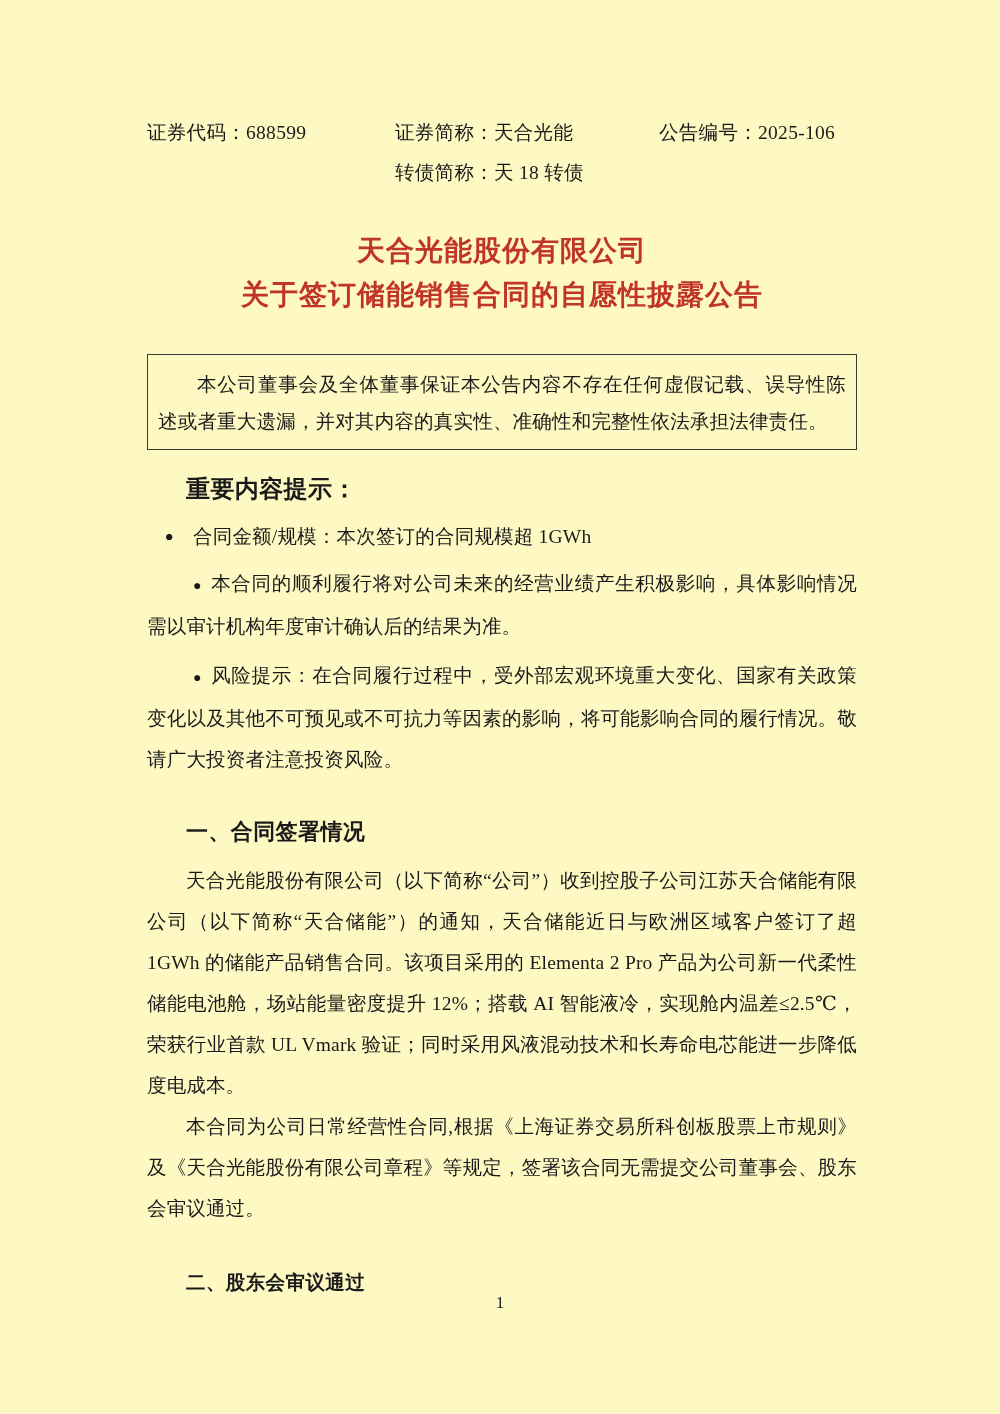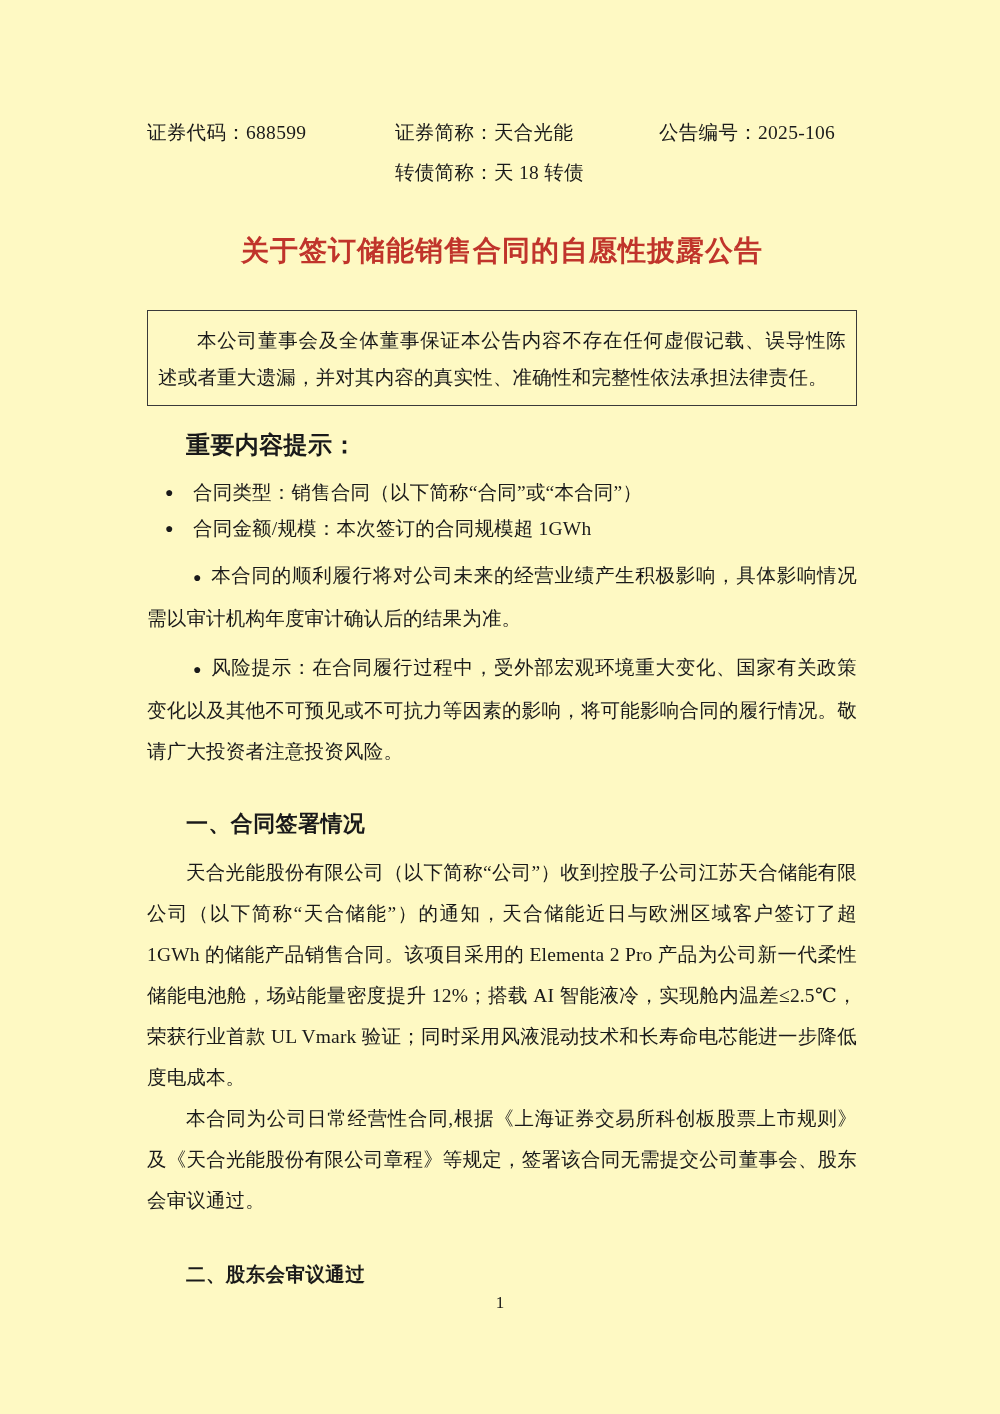--- a/index.html
+++ b/index.html
@@ -178,33 +178,33 @@
         <span class="code-cell c-col1">证券代码：688599</span>
         <span class="code-cell c-col2">证券简称：天合光能</span>
         <span class="code-cell c-col3">公告编号：2025-106</span>
       </div>
       <div class="code-row">
         <span class="code-cell c-col2">转债简称：天 18 转债</span>
       </div>
     </div>
 
     <div class="title-block">
+      <div>天合光能股份有限公司</div>
       <div class="title-line-2">关于签订储能销售合同的自愿性披露公告</div>
     </div>
 
     <div class="disclaimer-box">
       <div class="disclaimer-text">本公司董事会及全体董事保证本公告内容不存在任何虚假记载、误导性陈述或者重大遗漏，并对其内容的真实性、准确性和完整性依法承担法律责任。</div>
     </div>
 
     <div class="section-label">重要内容提示：</div>
 
     <div class="bullet-list">
       <div class="bullet-item bullet-tight">
         <span class="dot">●</span>
-        <span>合同类型：销售合同（以下简称“合同”或“本合同”）</span>
       </div>
       <div class="bullet-item bullet-tight">
         <span class="dot">●</span>
         <span>合同金额/规模：本次签订的合同规模超 1GWh</span>
       </div>
       <div class="bullet-item bullet-wrap"><span class="dot-inline">●</span><span>本合同的顺利履行将对公司未来的经营业绩产生积极影响，具体影响情况需以审计机构年度审计确认后的结果为准。</span></div>
       <div class="bullet-item bullet-wrap"><span class="dot-inline">●</span><span>风险提示：在合同履行过程中，受外部宏观环境重大变化、国家有关政策变化以及其他不可预见或不可抗力等因素的影响，将可能影响合同的履行情况。敬请广大投资者注意投资风险。</span></div>
     </div>
 
     <div class="head-1">一、合同签署情况</div>

